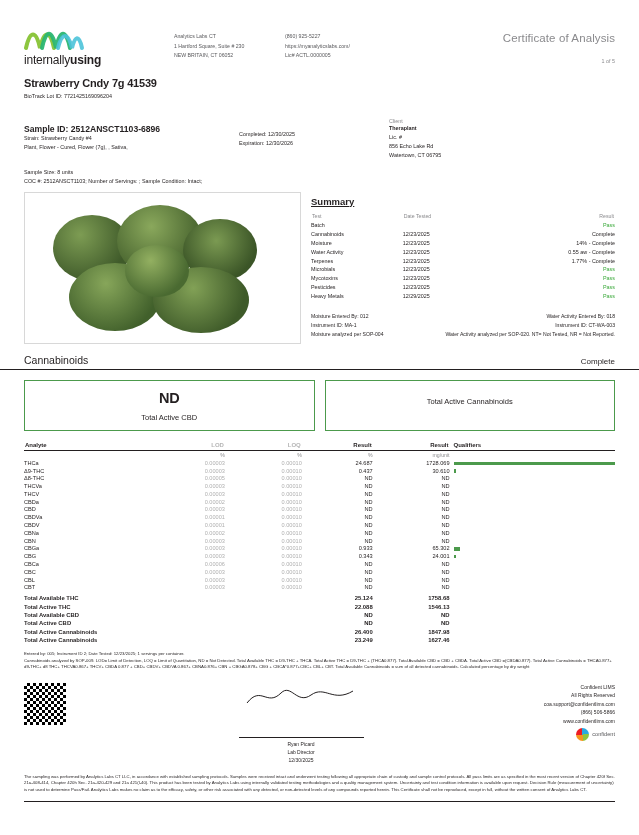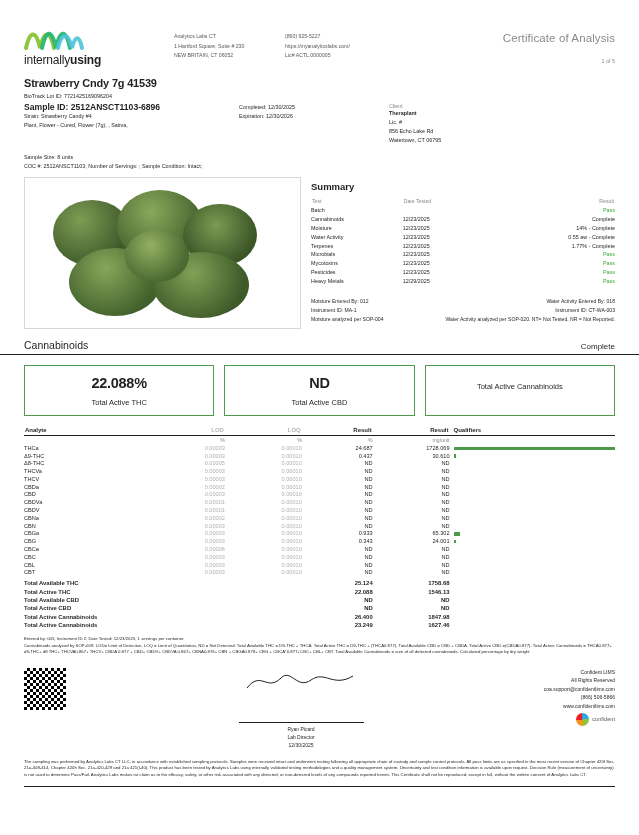--- a/index.html
+++ b/index.html
@@ -25,40 +25,40 @@
   .hdr-col.c1 { width: 105px; margin-left: 30px; padding-top:6px;}
   .hdr-col.c2 { width: 140px; margin-left: 6px; padding-top:6px;}
   .hdr-right { margin-left:auto; text-align:right; padding-top:6px; }
   .coa-title { font-size: 11.5px; color:#8a8a8d; font-weight:400; letter-spacing:0.1px;text-align:right;}
   .page-num { font-size:5.4px; color:#8a8a8d; margin-top:14px; }
 
   
   .sample-wrap { padding: 10px 24px 0 24px; }
   .sample-title { font-size: 11px; font-weight:700; letter-spacing:-0.2px; }
   .lot { font-size:5.4px; margin-top:4px; color:#231f20; }
-  .info-grid { display:flex; margin-top:3px; }
+  .info-grid { display:flex; margin-top:18px;align-items:center; }
   .info-left { width: 215px; }
   .sample-id { font-size:8.6px; font-weight:700; }
   .info-mid { width: 150px; padding-top:1px; }
   .info-right { width: 160px; padding-top:1px;}
   .sm { font-size:5.4px; line-height:1.65; }
   .sm.b { font-weight:700; }
   .client-label { font-size:5.4px; color:#8a8a8d; }
   .meta2 { font-size:5.4px; margin-top:8px; line-height:1.7;}
 
   
   .mid { display:flex; padding: 6px 24px 0 24px; gap: 10px; }
   .photo {
     width: 277px; height: 152px;
     border: 1px solid #d8d8d8; background: #ffffff;
     position: relative; overflow:hidden;
   }
   .bud { position:absolute; border-radius:50%; }
   .summary { flex:1; padding-top: 4px; }
-  .summary h3 { margin:0 0 5px 0; font-size:9.5px; font-weight:700; }
+  .summary h3 { margin:0 0 5px 0; font-size:9.5px; font-weight:700;text-decoration:underline; }
   .sumtbl { width:100%; border-collapse:collapse; font-size:5.4px; }
   .sumtbl th { color:#8a8a8d; font-weight:400; text-align:left; padding-bottom:2px; font-size:5.2px;}
   .sumtbl th.r, .sumtbl td.r { text-align:right; }
   .sumtbl td { padding: 1.4px 0; }
   .pass { color:#3aa93a; }
   .note-box { margin-top: 12px; display:flex; font-size:5.1px; color:#231f20; }
   .note-l { width: 40%; line-height:1.8;}
   .note-r { width:60%; text-align:right; line-height:1.8;}
 
   
@@ -250,24 +250,20 @@
       </div>
     </div>
   </div>
 
   <div class="band">
     <h2>Cannabinoids</h2>
     <div class="status">Complete</div>
   </div>
 
   <div class="totals" id="totals-boxes">
-      <div class="tbox">
-        <div class="v">22.088%</div>
-        <div class="l">Total Active THC</div>
-      </div>
       <div class="tbox">
         <div class="v">ND</div>
         <div class="l">Total Active CBD</div>
       </div>
       <div class="tbox">
         <div class="l">Total Active Cannabinoids</div>
       </div>
     </div>
 
   <div class="atable-wrap">

